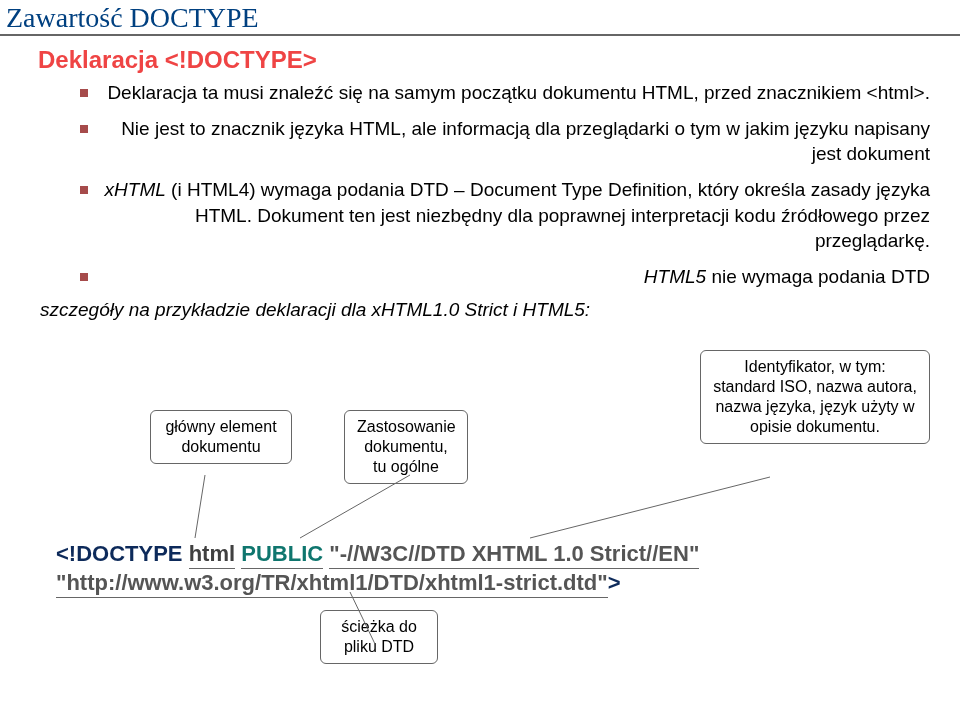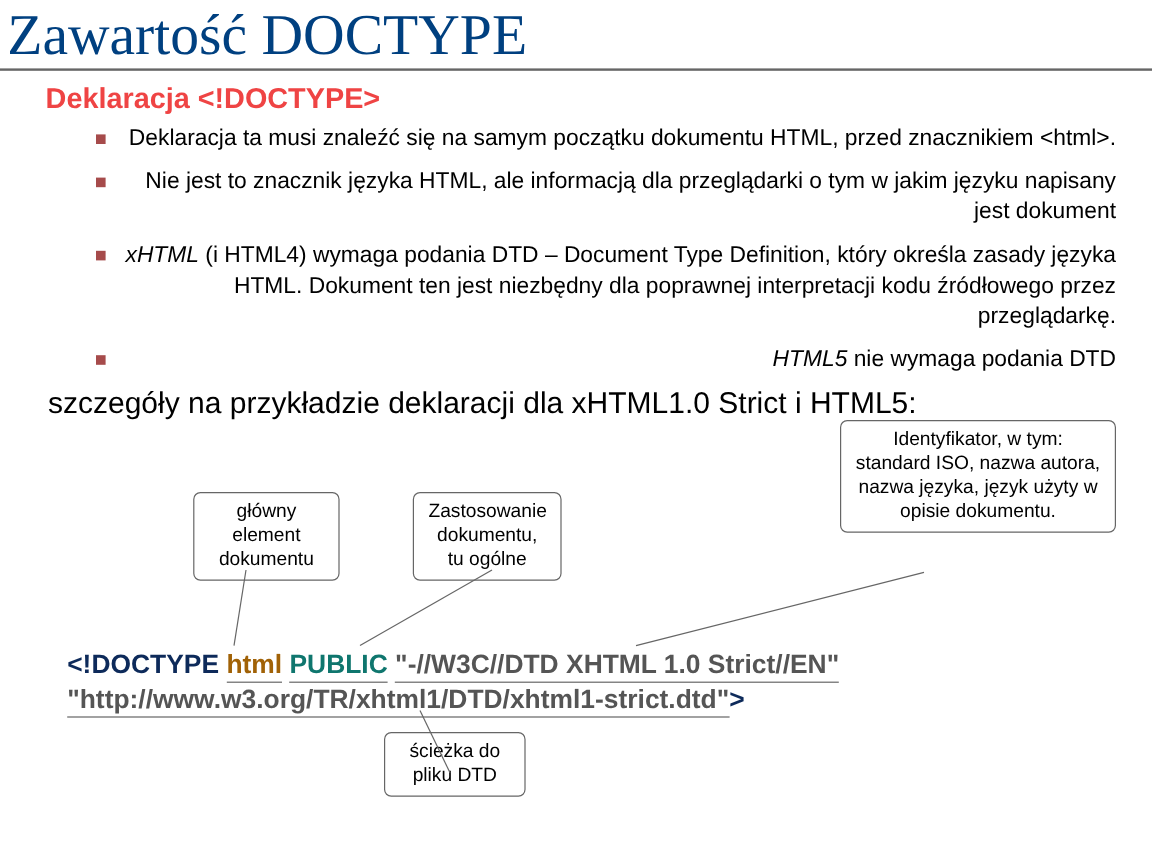--- a/index.html
+++ b/index.html
@@ -6,21 +6,21 @@
   body {
     font-family: "Segoe UI", Arial, sans-serif;
     width: 960px;
     height: 716px;
     background: #fff;
     position: relative;
     color: #000;
   }
   .main-title {
     font-family: Georgia, "Times New Roman", serif;
-    font-size: 48px;
+    font-size: 28px;
     color: #004080;
     font-weight: normal;
     padding: 2px 0 0 6px;
     border-bottom: 2px solid #666;
     margin-bottom: 10px;
   }
   .section-heading {
     font-family: "Segoe UI", Arial, sans-serif;
     font-size: 24px;
     font-weight: bold;
@@ -43,51 +43,52 @@
     content: "";
     position: absolute;
     left: 0;
     top: 9px;
     width: 8px;
     height: 8px;
     background: #a64b4b;
   }
   .em { font-style: italic; }
   .row-detail {
-    font-size: 25px;
+    font-style: italic;
+    font-size: 19px;
     margin-left: 40px;
     margin-top: 2px;
     margin-bottom: 6px;
   }
   .call-box {
     position: absolute;
     border: 1px solid #666;
     border-radius: 6px;
     text-align: center;
     font-family: "Segoe UI", "Trebuchet MS", sans-serif;
     font-size: 16px;
     line-height: 1.25;
     padding: 6px 12px;
   }
-  .box1 { left: 150px; top: 410px; width: 122px; margin-left: 11px; }
+  .box1 { left: 150px; top: 410px; width: 142px; }
   .box2 { left: 344px; top: 410px; width: 124px; }
   .box3 { left: 700px; top: 350px; width: 230px; font-size: 16px; }
   .box4 { left: 320px; top: 610px; width: 118px; }
 
   .code-block {
     position: absolute;
     left: 56px;
     top: 540px;
     font-family: "Segoe UI", Arial, sans-serif;
     font-size: 22px;
     font-weight: bold;
     line-height: 1.3;
   }
   .c-navy { color: #0d2a5a; }
-  .c-teal { color: #a16207; }
+  .c-teal { color: #404040; }
   .c-red  { color: #0f766e; }
   .c-gray { color: #555; }
 
   
   .u { border-bottom: 1.5px solid #666; padding-bottom: 2px; }
 
   svg.connectors {
     position: absolute;
     left: 0; top: 0;
     width: 960px;

